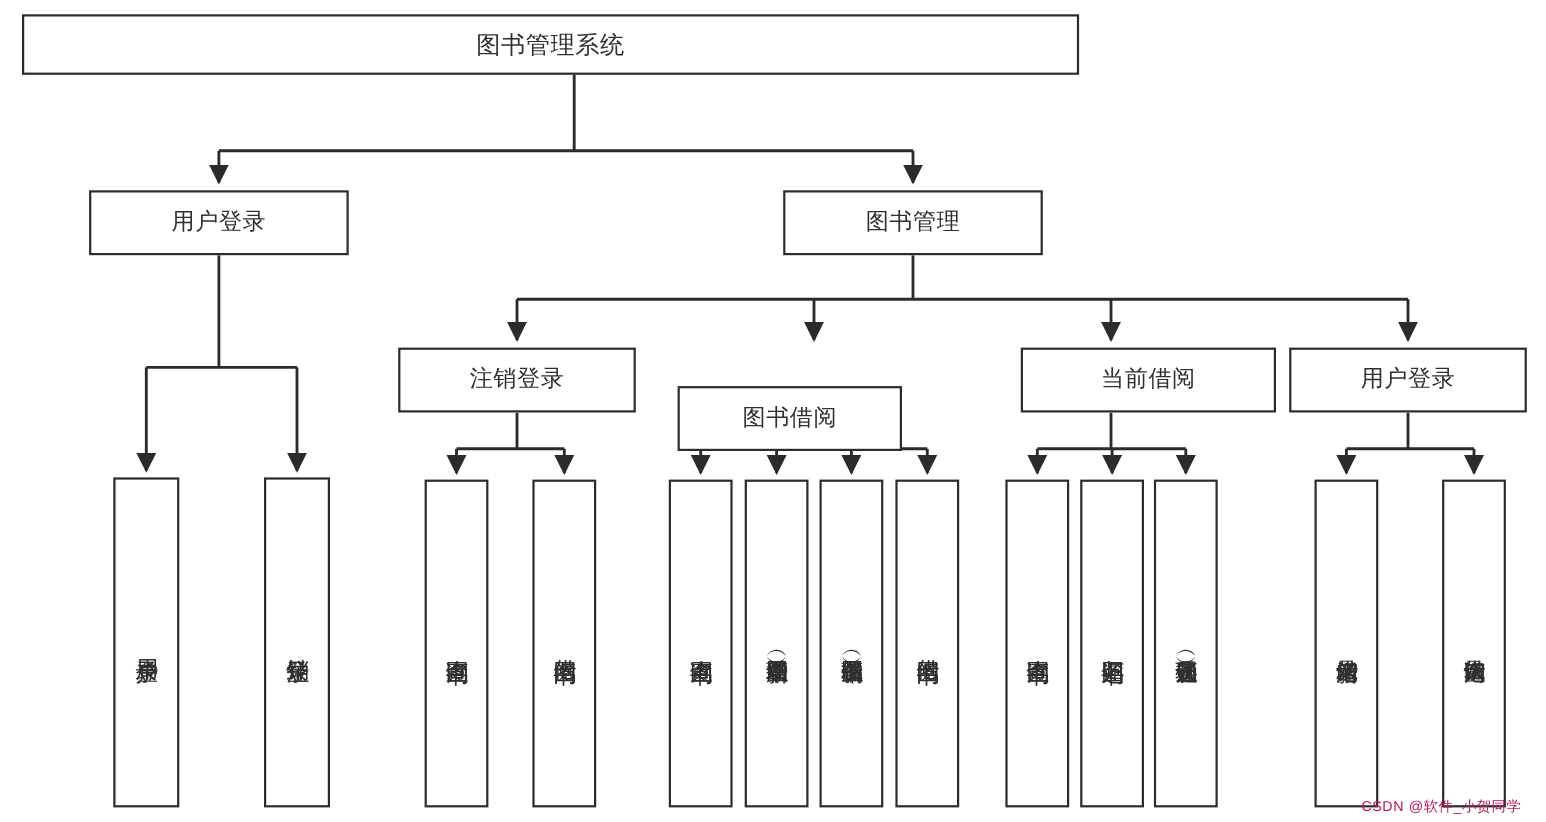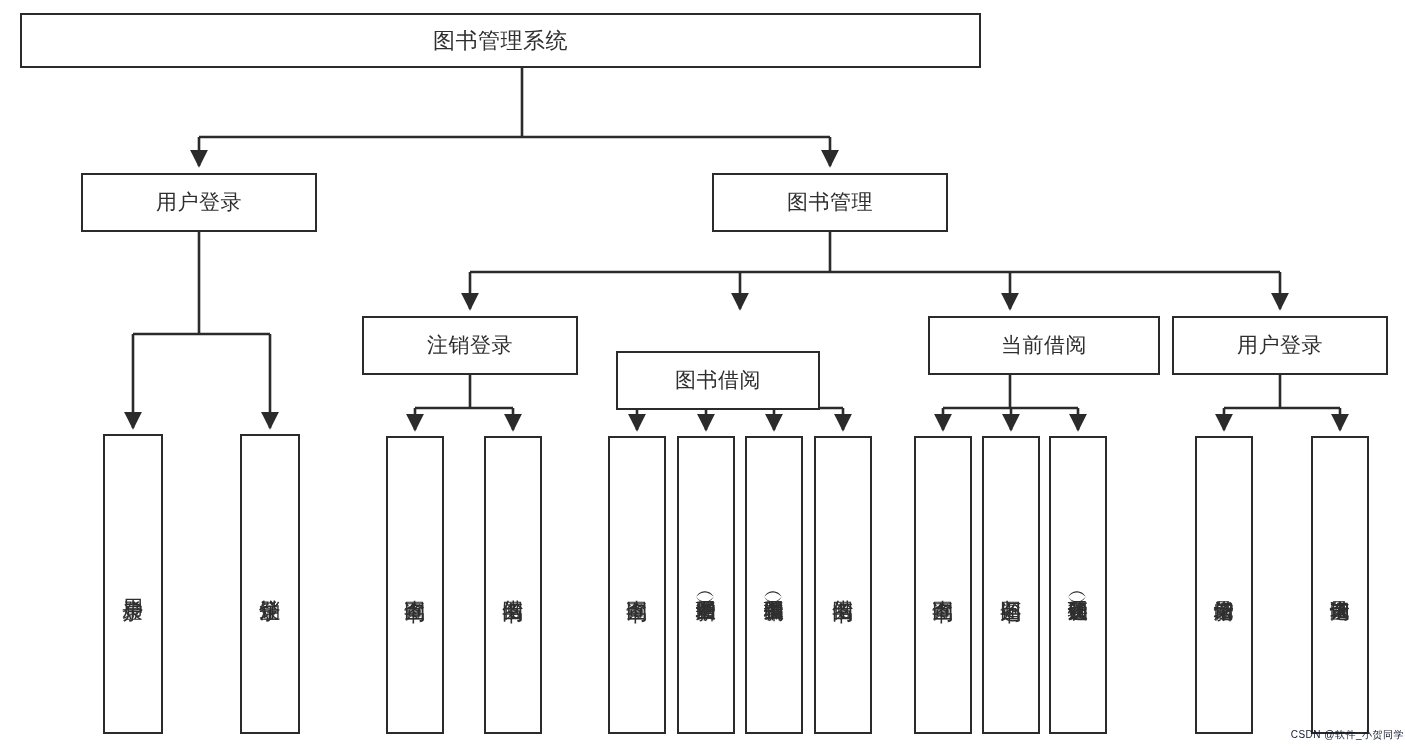--- a/index.html
+++ b/index.html
@@ -61,24 +61,24 @@
     line-height: 1.12;
     letter-spacing: 1px;
     white-space: nowrap;
   }
   .node.vert.tight .label {
     font-size: 20px;
     letter-spacing: 0px;
   }
   #watermark {
     position: absolute;
-    right: 1px;
+    right: 22px;
     bottom: 5px;
-    font-size: 10px;
-    color: #0f172a;
+    font-size: 13px;
+    color: #be185d;
     letter-spacing: 0.5px;
     z-index: 5;
     white-space: nowrap;
   }
 </style>
 </head>
 <body>
 
 <div id="diagram-root">
 

